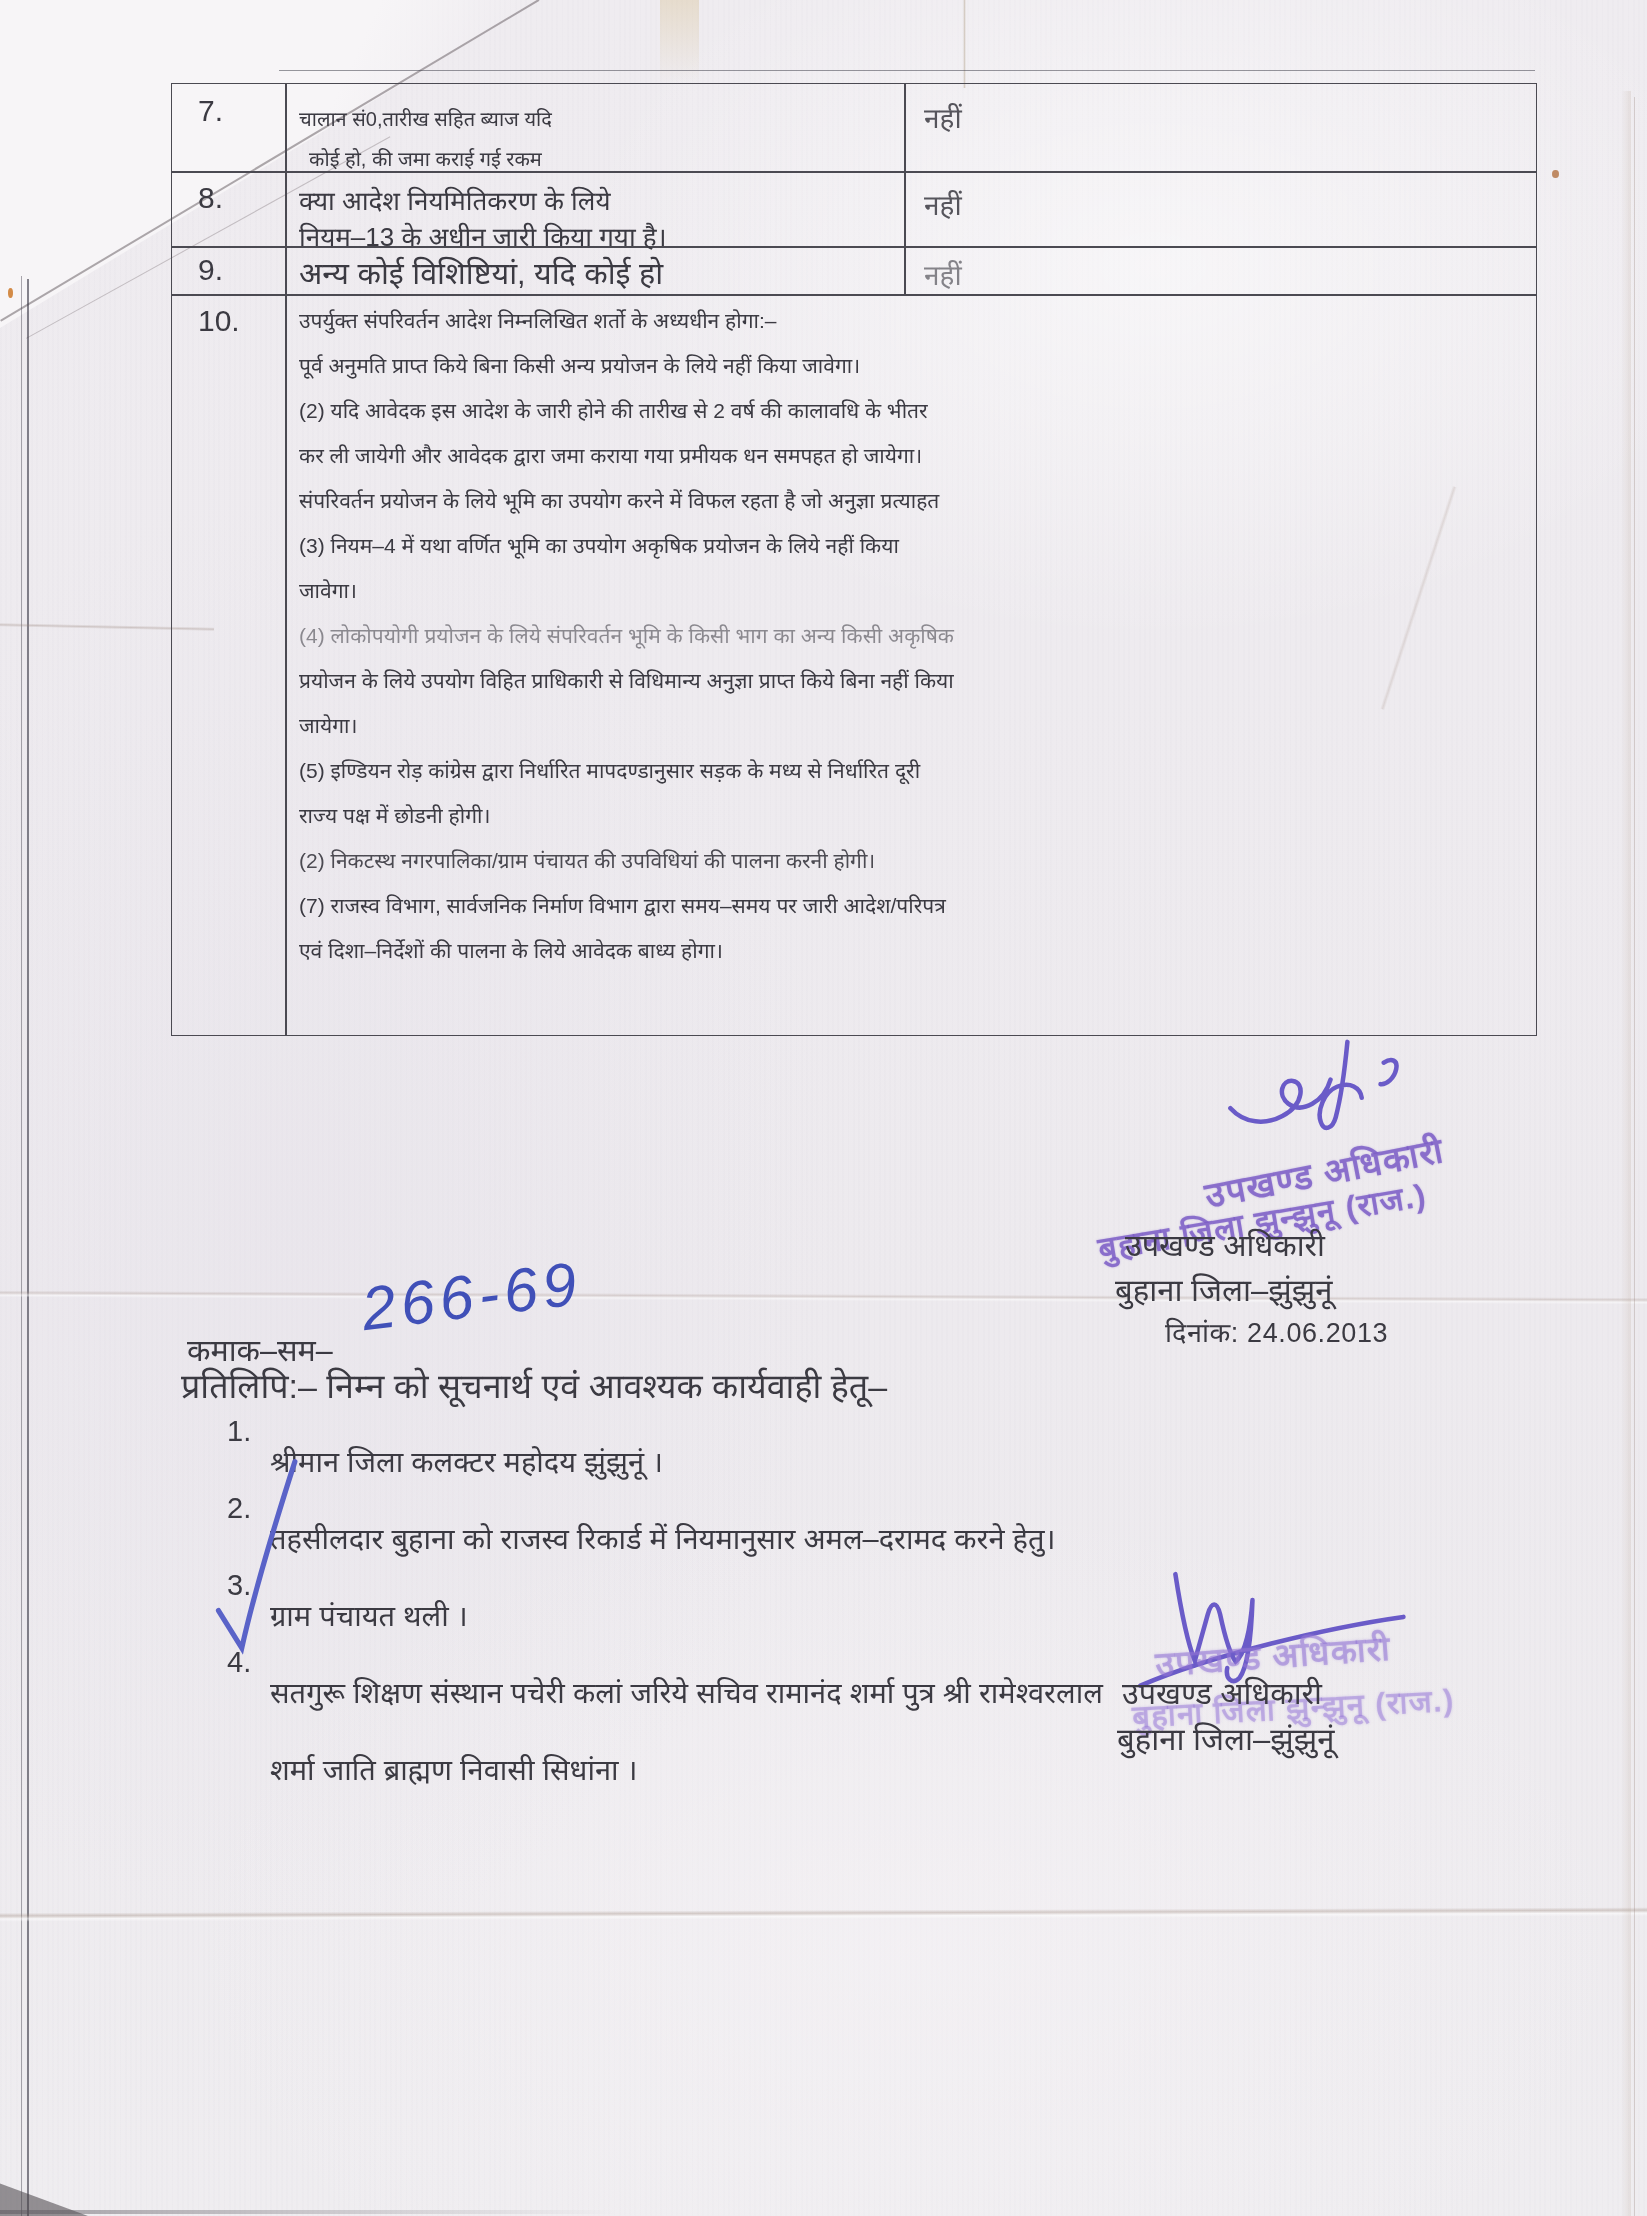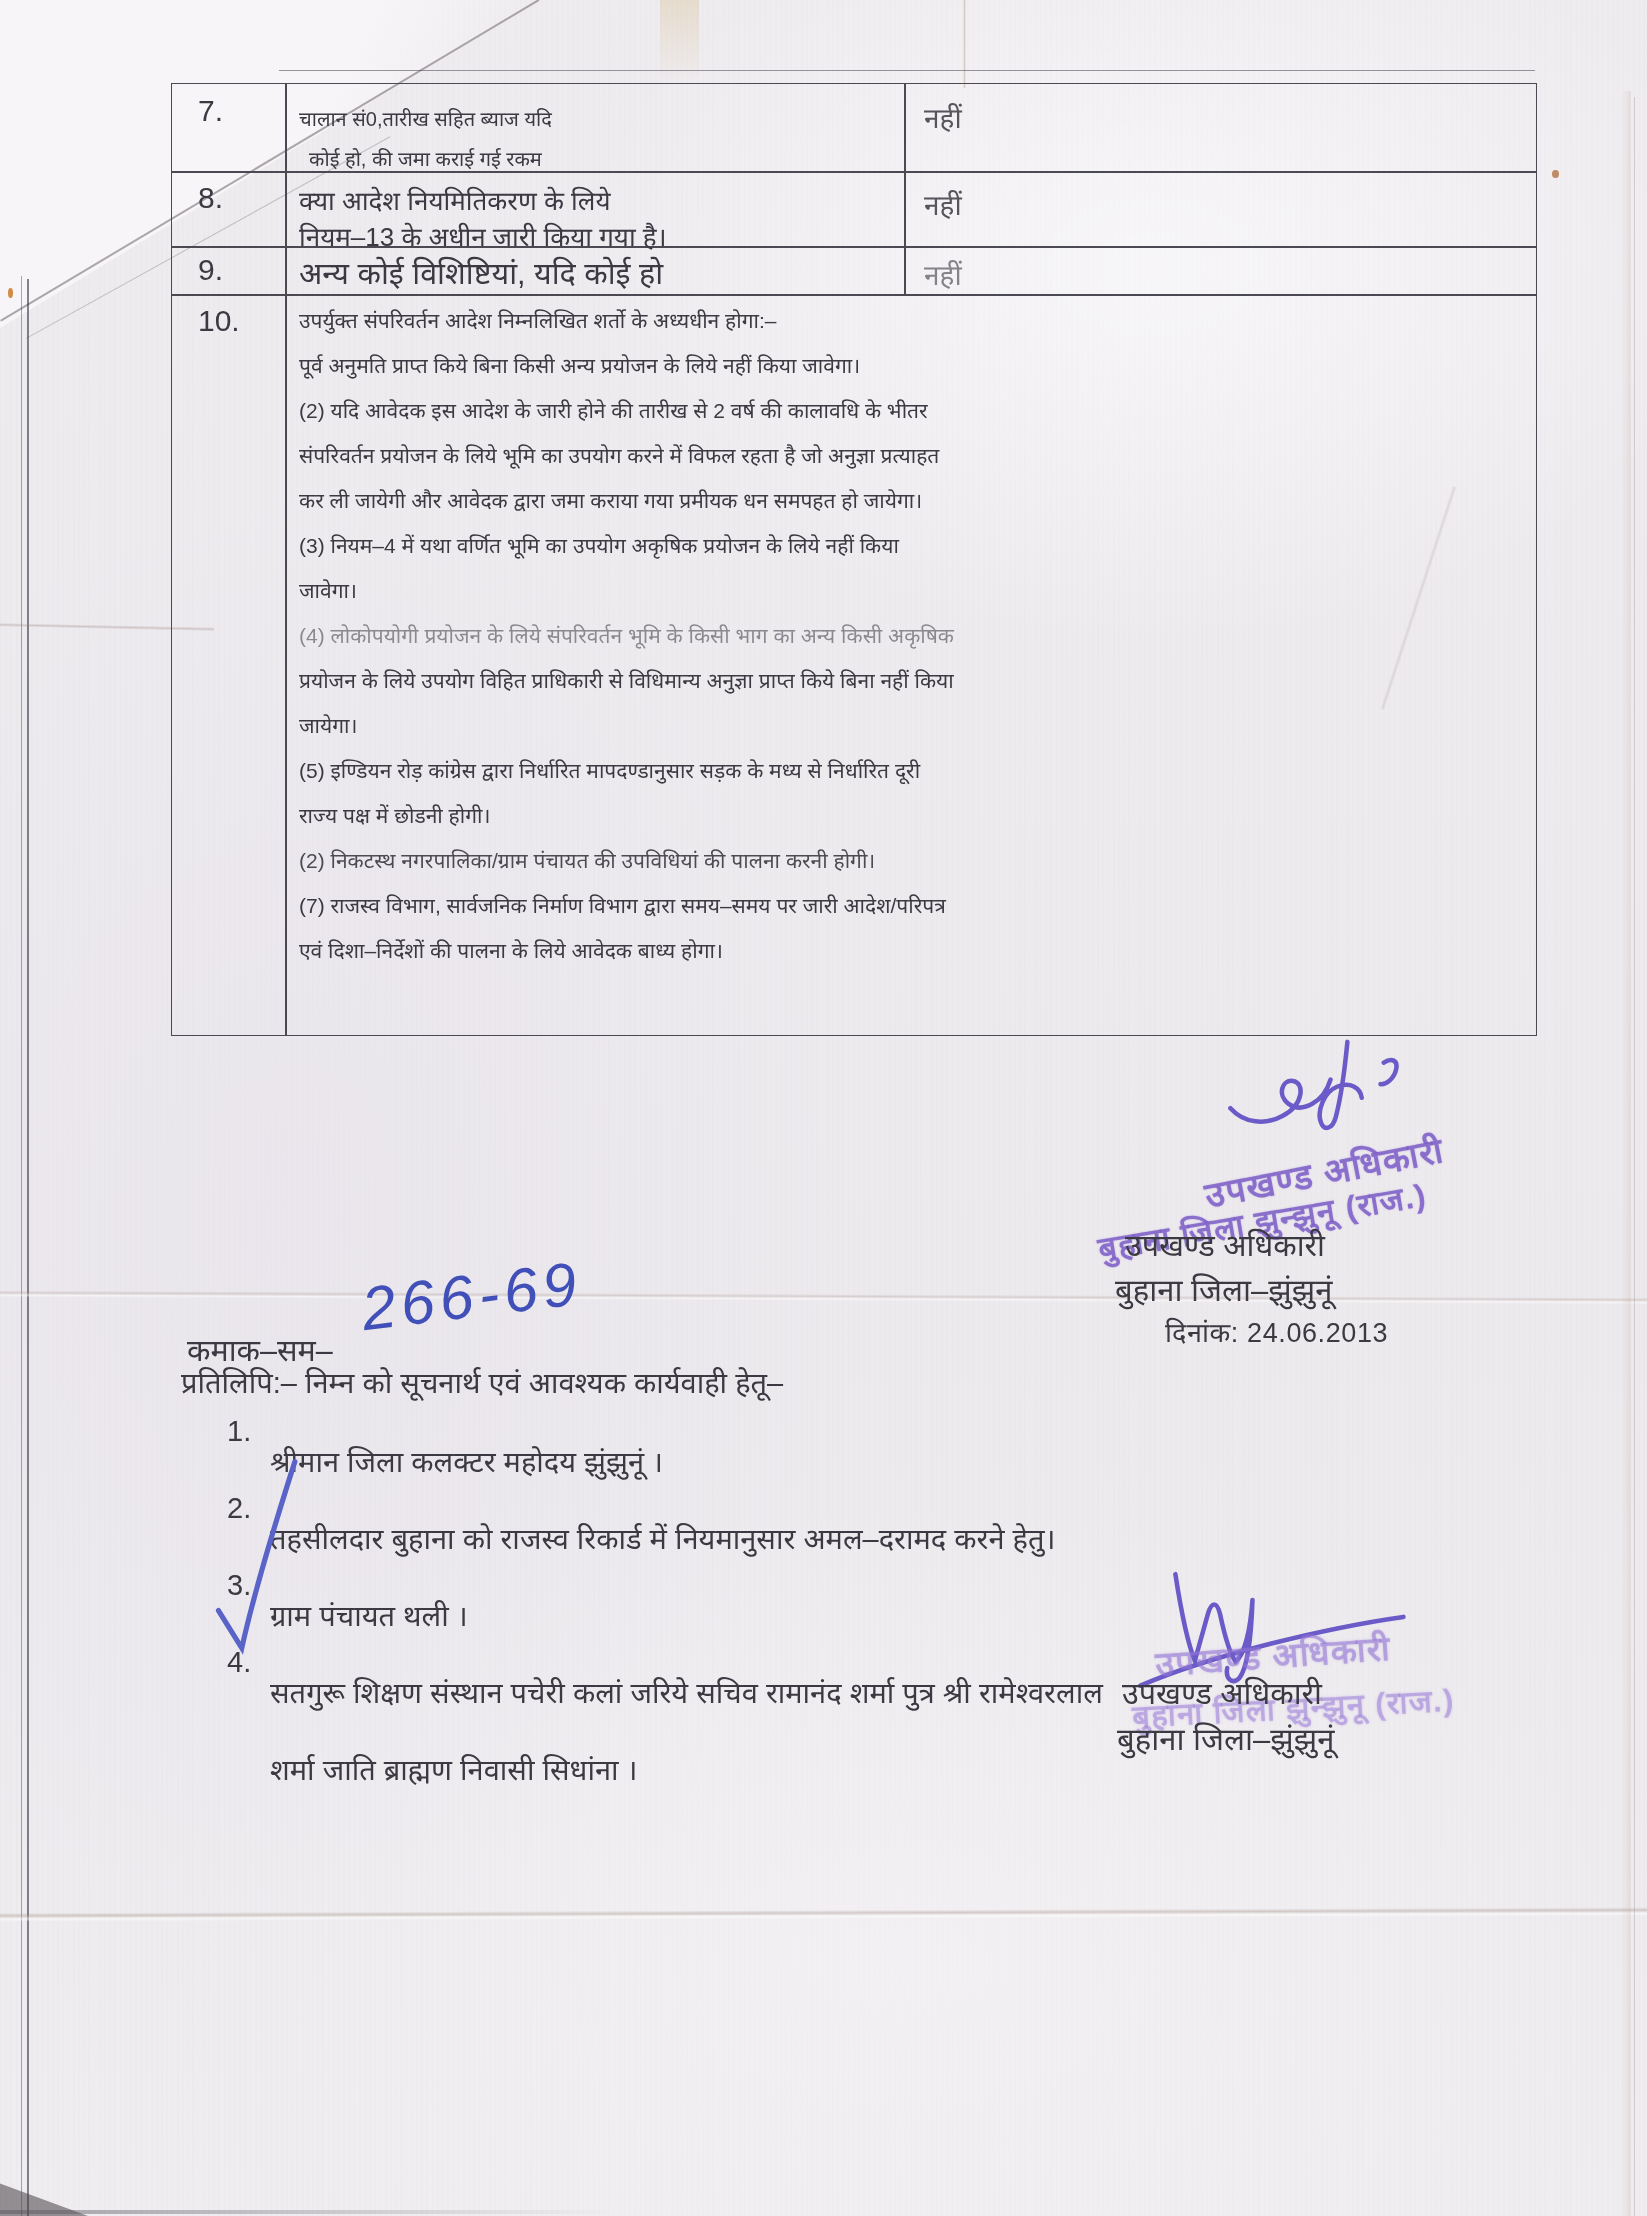--- a/index.html
+++ b/index.html
@@ -72,21 +72,21 @@
   .sig-print-3{left:1165px;top:1313px;font-size:27px;letter-spacing:0.6px;}
   .stamp-bot-1{left:1155px;top:1632px;font-size:34px;transform:rotate(-4deg);color:rgba(145,115,212,.5);text-shadow:0 0 2.6px rgba(150,120,215,.35);}
   .stamp-bot-2{left:1132px;top:1686px;font-size:31px;transform:rotate(-3deg);color:rgba(150,120,215,.45);text-shadow:0 0 2.6px rgba(150,120,215,.3);}
   .sigb-print-1{left:1122px;top:1671px;font-size:30.5px;}
   .sigb-print-2{left:1117px;top:1717px;font-size:31px;}
 
   
   .ref-label{left:187px;top:1320px;font-size:30.5px;white-space:nowrap;margin-top:8px;}
   .ref-number{left:361px;top:1261px;font-size:61px;color:#4050b8;transform:rotate(-7deg);
     font-style:italic;letter-spacing:5.2px;white-space:nowrap;}
-  .copies-heading{left:181px;top:1362px;font-size:29px;white-space:nowrap;}
+  .copies-heading{left:181px;top:1362px;font-size:34px;white-space:nowrap;}
   #copies-list{left:227px;top:1408px;width:1234px;}
   .copy-row{display:flex;font-size:29px;line-height:46px;}
   .copy-num{width:43px;flex:0 0 43px;}
   .copy-text{white-space:nowrap;margin-top:31px;}
 
   svg{display:block;}
 </style>
 </head>
 <body>
 
@@ -141,22 +141,22 @@
     <div class="val val-7">नहीं</div>
     <div class="val val-8">नहीं</div>
     <div class="val val-9">नहीं</div>
 
     <div id="row10-content">
       <div>उपर्युक्त संपरिवर्तन आदेश निम्नलिखित शर्तो के अध्यधीन होगा:–</div>
       <div id="cond-list">
 
           <div class="cond-line">पूर्व अनुमति प्राप्त किये बिना किसी अन्य प्रयोजन के लिये नहीं किया जावेगा।</div>
           <div class="cond-line">(2) यदि आवेदक इस आदेश के जारी होने की तारीख से 2 वर्ष की कालावधि के भीतर</div>
+          <div class="cond-line">कर ली जायेगी और आवेदक द्वारा जमा कराया गया प्रमीयक धन समपहत हो जायेगा।</div>
           <div class="cond-line">संपरिवर्तन प्रयोजन के लिये भूमि का उपयोग करने में विफल रहता है जो अनुज्ञा प्रत्याहत</div>
-          <div class="cond-line">कर ली जायेगी और आवेदक द्वारा जमा कराया गया प्रमीयक धन समपहत हो जायेगा।</div>
           <div class="cond-line">(3) नियम–4 में यथा वर्णित भूमि का उपयोग अकृषिक प्रयोजन के लिये नहीं किया</div>
           <div class="cond-line">जावेगा।</div>
           <div class="cond-line">(4) लोकोपयोगी प्रयोजन के लिये संपरिवर्तन भूमि के किसी भाग का अन्य किसी अकृषिक</div>
           <div class="cond-line">प्रयोजन के लिये उपयोग विहित प्राधिकारी से विधिमान्य अनुज्ञा प्राप्त किये बिना नहीं किया</div>
           <div class="cond-line">जायेगा।</div>
           <div class="cond-line">(5) इण्डियन रोड़ कांग्रेस द्वारा निर्धारित मापदण्डानुसार सड़क के मध्य से निर्धारित दूरी</div>
           <div class="cond-line">राज्य पक्ष में छोडनी होगी।</div>
           <div class="cond-line">(2) निकटस्थ नगरपालिका/ग्राम पंचायत की उपविधियां की पालना करनी होगी।</div>
           <div class="cond-line">(7) राजस्व विभाग, सार्वजनिक निर्माण विभाग द्वारा समय–समय पर जारी आदेश/परिपत्र</div>
           <div class="cond-line">एवं दिशा–निर्देशों की पालना के लिये आवेदक बाध्य होगा।</div>

